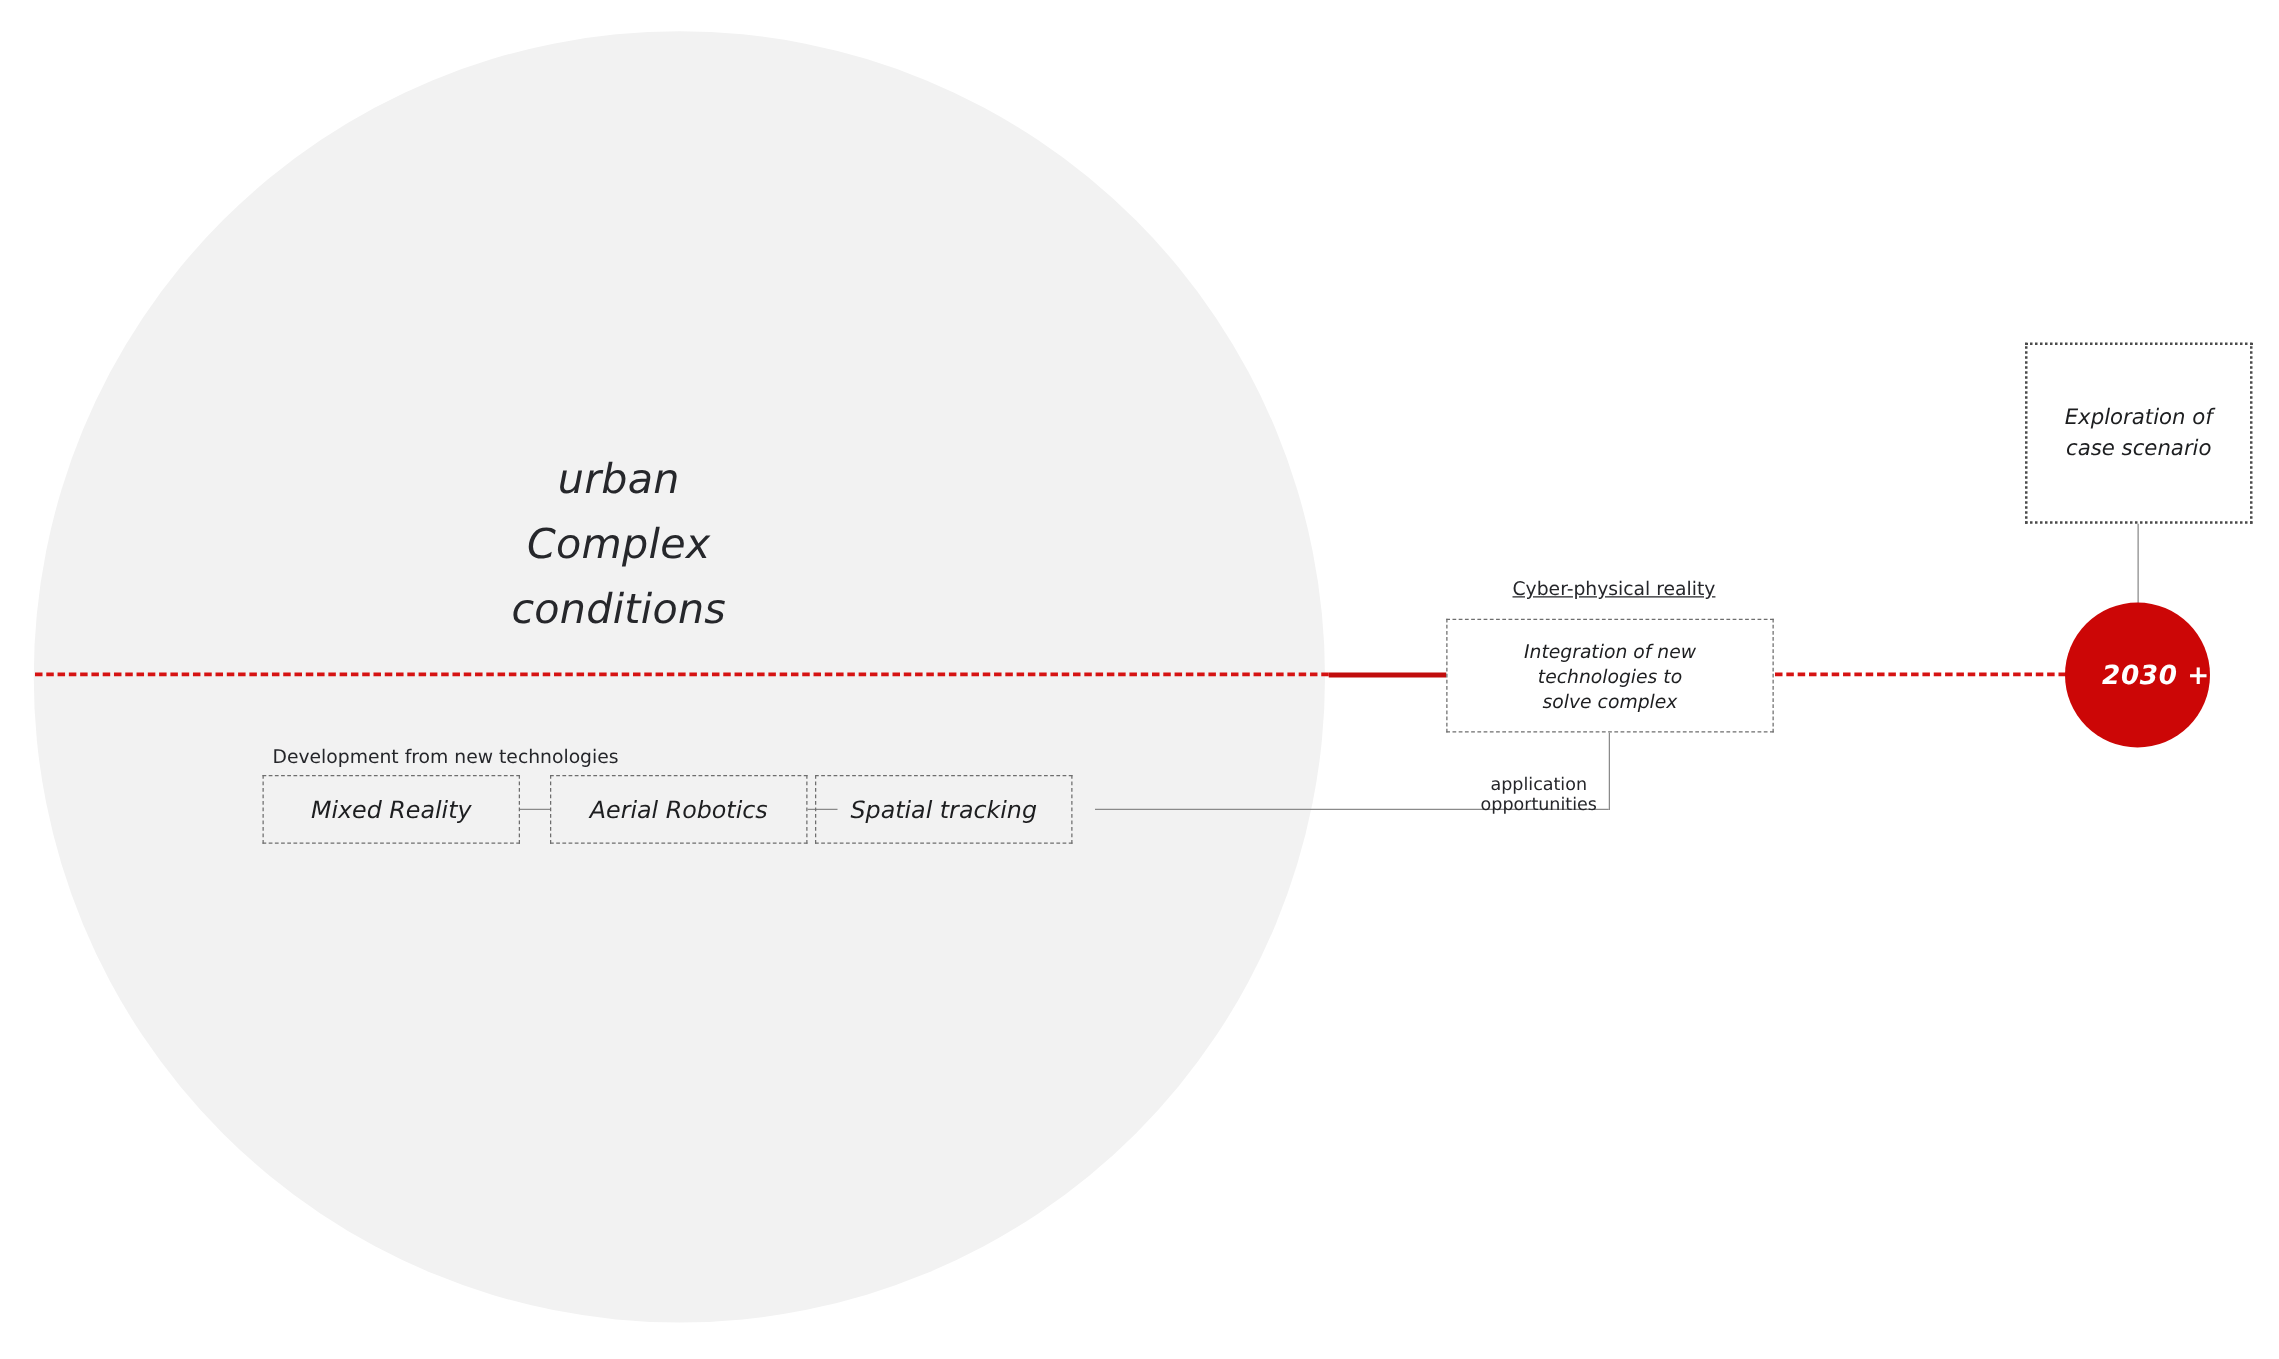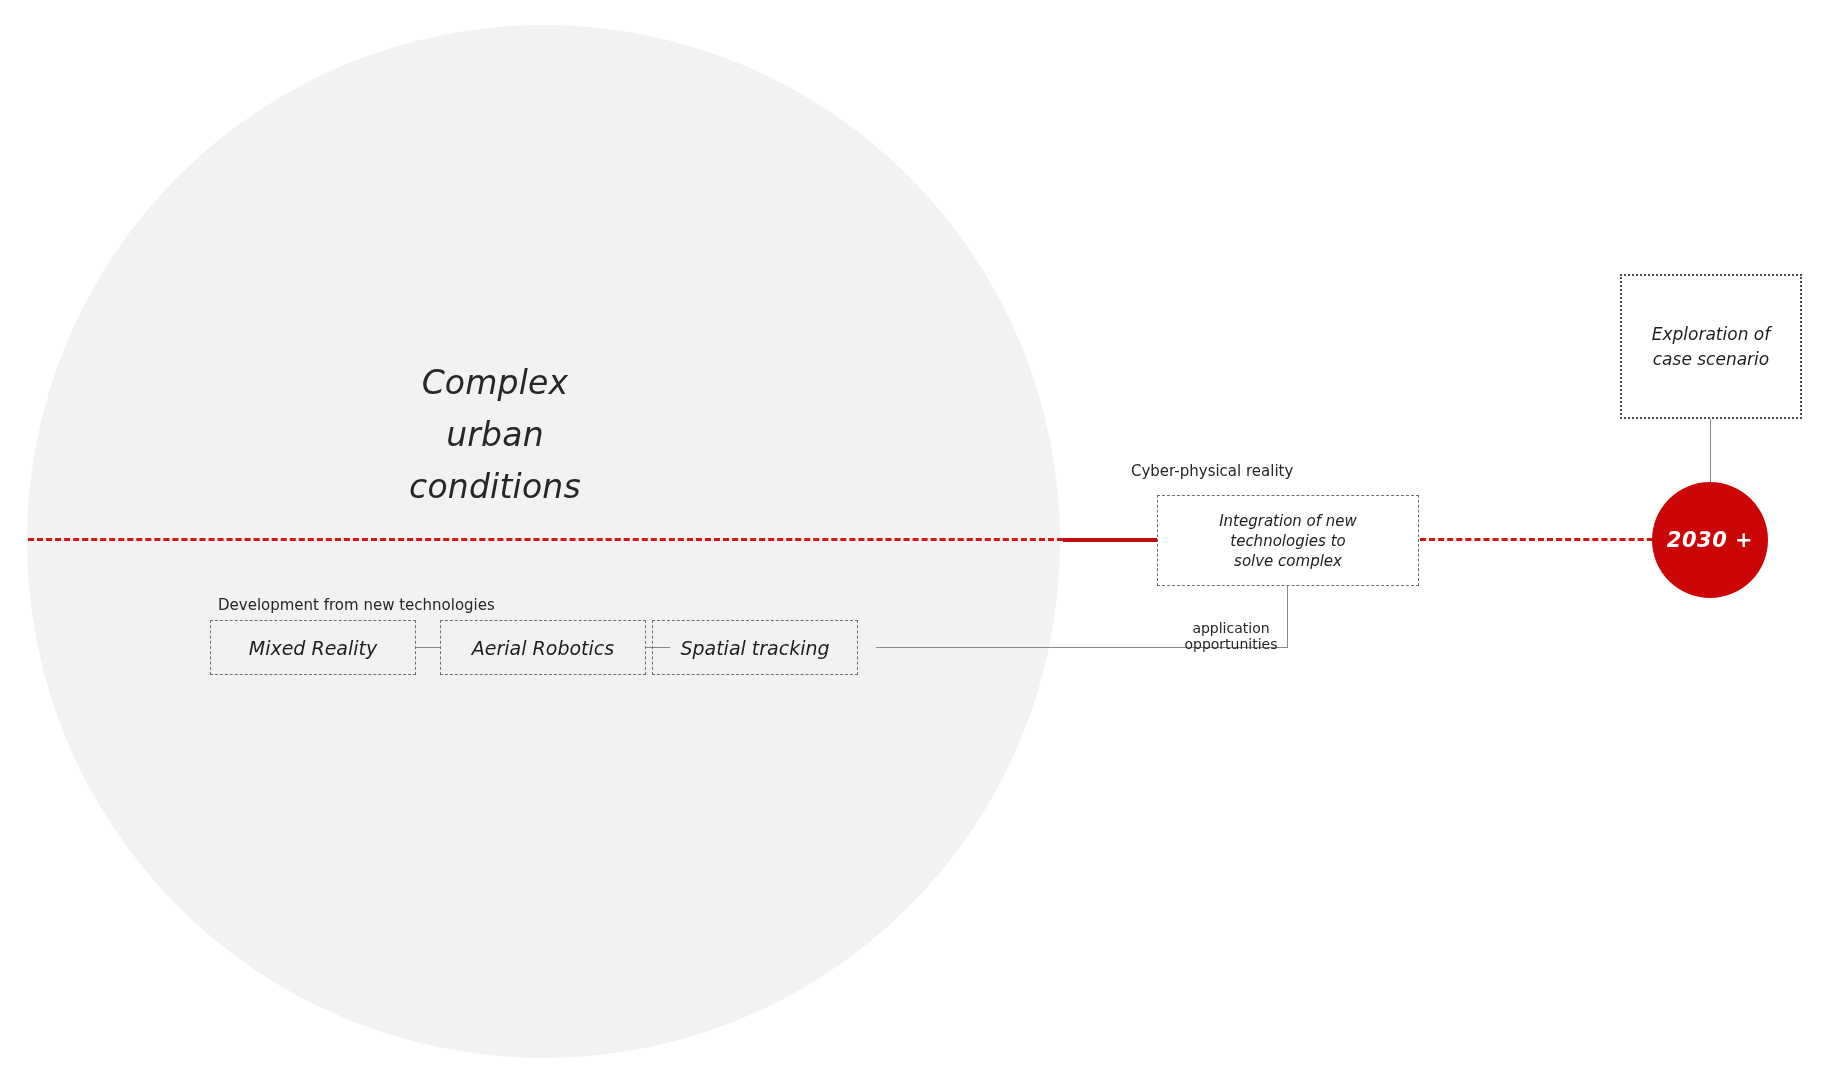--- a/index.html
+++ b/index.html
@@ -135,21 +135,21 @@
 
   
   .caption {
     position: absolute;
     font-size: 15px;
     color: #25262a;
     font-style: normal;
     white-space: nowrap;
   }
   #caption-tech { left: 218px; top: 596px; }
-  #caption-cyber { left: 1131px; top: 462px; }
+  #caption-cyber { left: 1210px; top: 462px; text-decoration: underline; }
 
   .edge-label {
     position: absolute;
     left: 1183px;
     top: 620px;
     width: 96px;
     font-size: 14px;
     line-height: 16px;
     color: #25262a;
     text-align: center;
@@ -192,38 +192,38 @@
   .milestone {
     position: absolute;
     left: 1652px;
     top: 482px;
     width: 116px;
     height: 116px;
     border-radius: 50%;
     background: #cc0606;
     display: flex;
     align-items: center;
-    justify-content: center;
+    justify-content: flex-end;
     color: #ffffff;
     font-size: 21px;
     font-weight: bold;
     font-style: italic;
     letter-spacing: 0.5px;
   }
 </style>
 </head>
 <body>
 
 <div id="canvas">
 
   <div class="context-circle"></div>
 
   <div class="headline">
+    <span class="hl-line">urban</span>
     <span class="hl-line">Complex</span>
-    <span class="hl-line">urban</span>
     <span class="hl-line">conditions</span>
   </div>
 
   <div class="timeline-dashed-left"></div>
   <div class="timeline-solid"></div>
   <div class="timeline-dashed-right"></div>
 
   <div class="caption" id="caption-tech">Development from new technologies</div>
 
   <div class="node node-dashed tech-box" id="tech-0">

